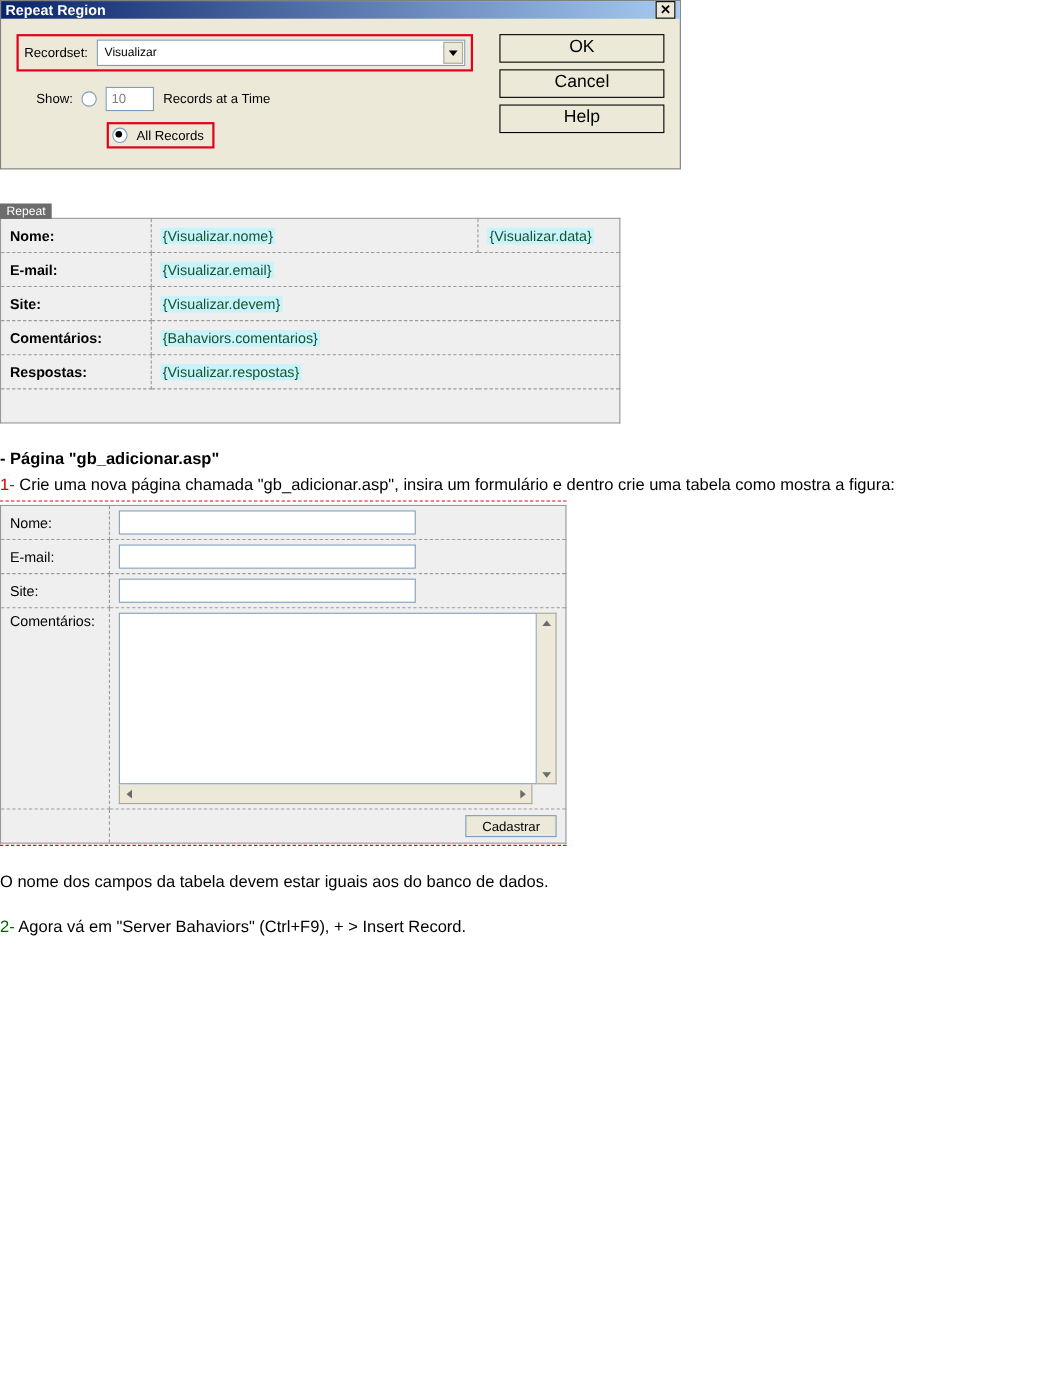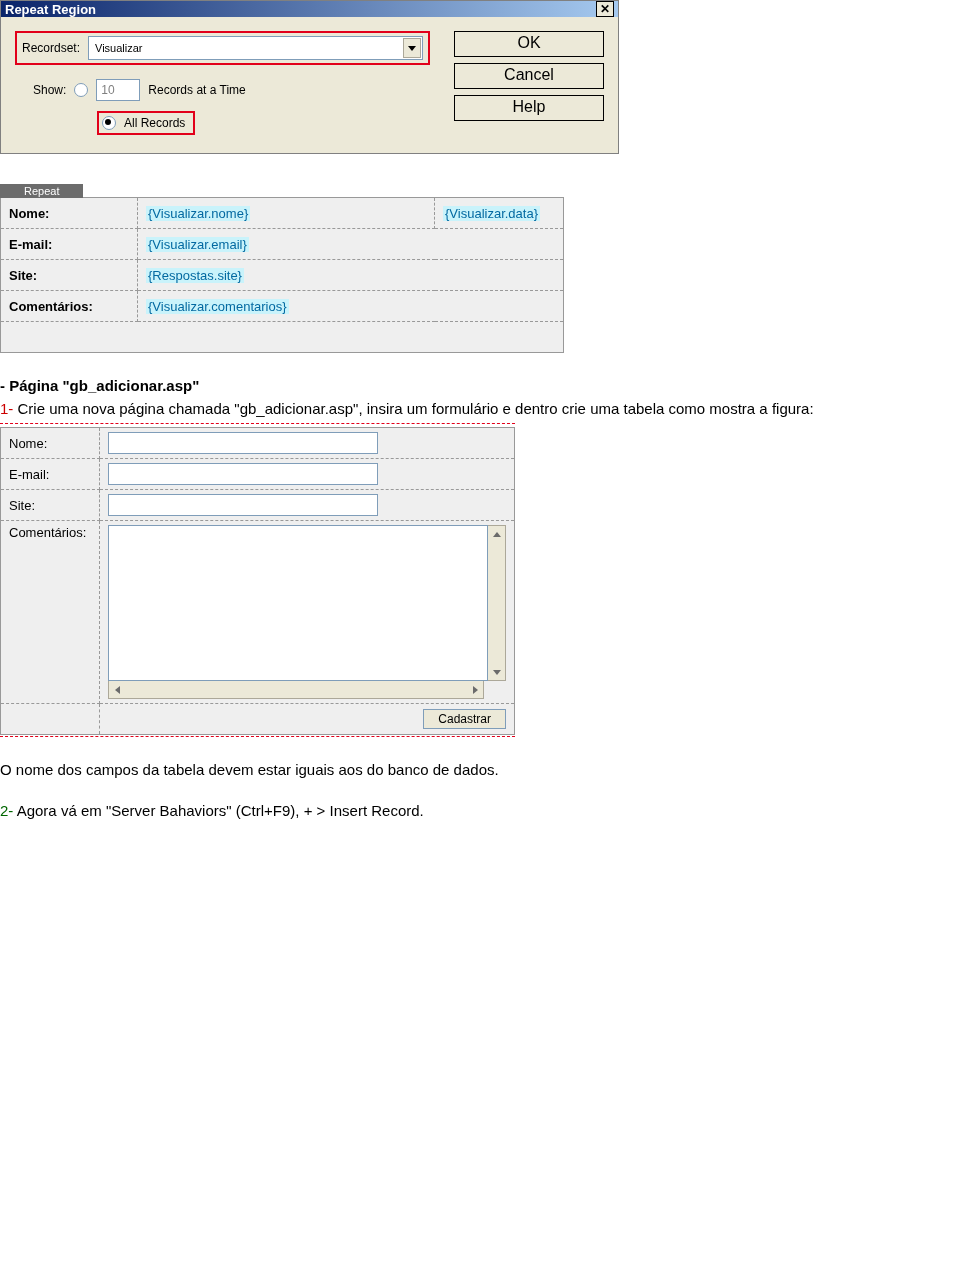--- a/index.html
+++ b/index.html
@@ -104,21 +104,21 @@
     background:#ECE9D8;
     font-family: Tahoma, Arial, sans-serif;
     font-size:16px;
     text-align:center;
     line-height:22px;
   }
 
   
   .repeat-tab {
     background:#6C6C6C; color:#fff;
-    font-size:11px; padding:1px 24px;
+    font-size:11px; padding:1px 6px;
     display:inline-block;
     font-family: Tahoma, Arial, sans-serif;
   }
 
   
   .grid {
     border-collapse: collapse;
     border: 1px solid #999;
     font-family: Tahoma, Arial, sans-serif;
     font-size:13px;
@@ -126,21 +126,21 @@
   .grid td, .grid th {
     border: 1px dashed #999;
     background: #EFEFEF;
     padding: 4px 8px;
     height: 22px;
     vertical-align: middle;
   }
   .gridA { width: 564px; margin-top:-1px; }
   .gridA .label-cell { width:120px; font-weight:bold; color:#000; }
   .gridA .big-cell { width: 280px; }
-  .gridA .val { color:#0369a1; background-color:#C9F3FB; padding:0 2px;}
+  .gridA .val { color:#14532d; background-color:#C9F3FB; padding:0 2px;}
   .gridA .val::before { content:"{"; }
   .gridA .val::after { content:"}"; }
   .gridA-bottom-strip { height:16px; border-top:none; }
 
   .gridB { width: 515px; margin-top:2px; }
   .gridB .label-cell { width:105px; color:#000; }
   .gridB .input-cell input[type=text]{
     width: 260px; height:20px; border:1px solid #7F9DB9; background:#fff;
     font-size:12px; padding:0 4px;
   }
@@ -237,25 +237,29 @@
       <td class="label-cell">Nome:</td>
       <td class="big-cell"><span class="val">Visualizar.nome</span></td>
       <td><span class="val">Visualizar.data</span></td>
     </tr>
     <tr>
       <td class="label-cell">E-mail:</td>
       <td colspan="2"><span class="val">Visualizar.email</span></td>
     </tr>
     <tr>
       <td class="label-cell">Site:</td>
-      <td colspan="2"><span class="val">Respostas.site</span></td>
+      <td colspan="2"><span class="val">Visualizar.devem</span></td>
     </tr>
     <tr>
       <td class="label-cell">Comentários:</td>
-      <td colspan="2"><span class="val">Visualizar.comentarios</span></td>
+      <td colspan="2"><span class="val">Bahaviors.comentarios</span></td>
+    </tr>
+    <tr>
+      <td class="label-cell">Respostas:</td>
+      <td colspan="2"><span class="val">Visualizar.respostas</span></td>
     </tr>
     <tr>
           <td colspan="3" class="gridA-bottom-strip"></td>
         </tr>
   </tbody>
     </table>
 
   
   <p class="doc-text bold">- Página "gb_adicionar.asp"</p>
   <p class="doc-text" style="margin-top:6px;">

